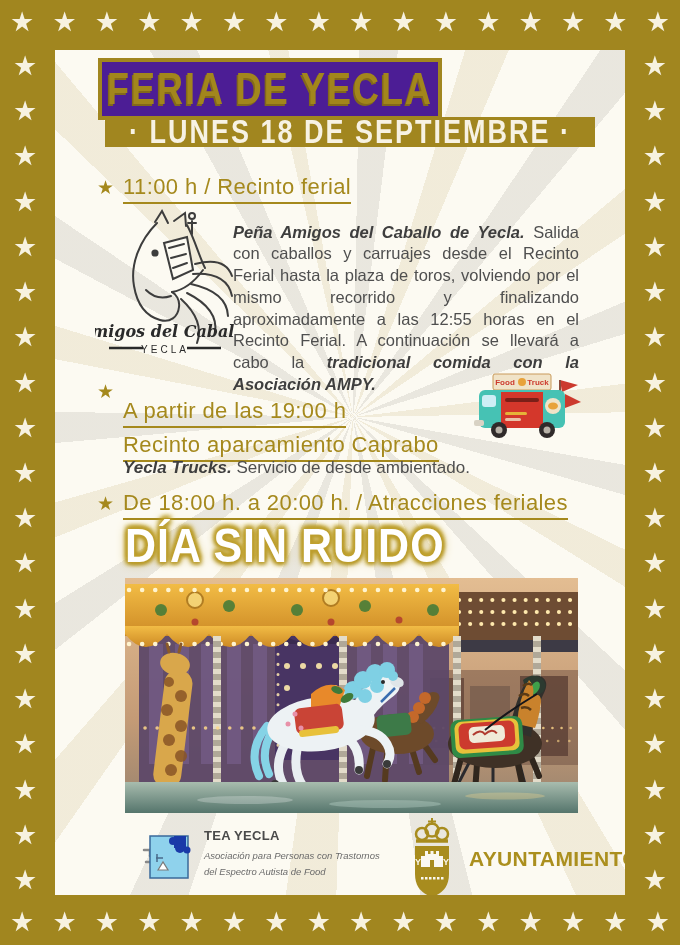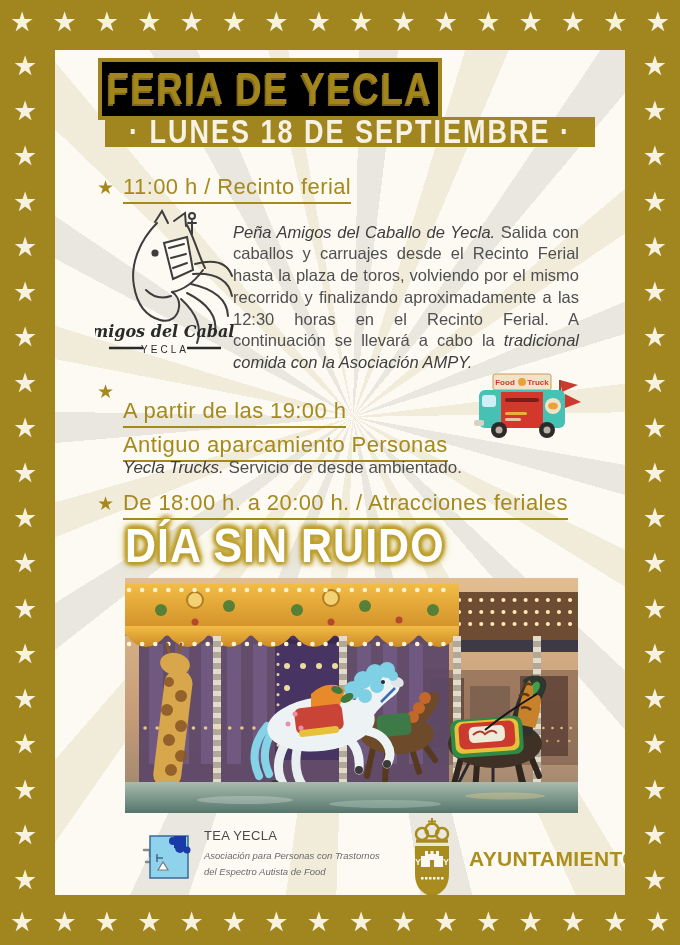--- a/index.html
+++ b/index.html
@@ -12,51 +12,51 @@
   .stars-left{left:13px;} .stars-right{right:13px;}
   .star{color:#f7f2e0;font-size:27px;line-height:1;font-family:"DejaVu Sans",sans-serif;}
   
   .panel{position:absolute;left:55px;top:50px;width:570px;height:845px;background:#fcfaf2;overflow:hidden;}
   .panel::before{content:"";position:absolute;inset:-40px;
     background:repeating-conic-gradient(from -10deg at 52% 44%,
       rgba(120,115,105,0) 0deg 11deg, rgba(120,115,105,0.14) 11deg 17deg,
       rgba(120,115,105,0) 17deg 27deg, rgba(185,160,90,0.16) 27deg 33deg);}
   .panel>*{position:absolute;z-index:1;}
   
-  .title-box{left:43px;top:8px;width:336px;height:54px;border:4px solid #a1861f;background:#000000;
+  .title-box{left:43px;top:8px;width:336px;height:54px;border:4px solid #a1861f;background:#4c1d95;
     display:flex;align-items:center;justify-content:center;}
   .title-text{font-weight:bold;font-size:36px;letter-spacing:2px;color:#a2861c;
     transform:scaleY(1.25);text-shadow:-1.5px 1.5px 0 #83691a;white-space:nowrap;}
   .date-banner{left:50px;top:67px;width:490px;height:30px;background:#a1861f;
     display:flex;align-items:center;justify-content:center;}
   .date-text{color:#f7f2e3;font-weight:bold;font-size:27px;letter-spacing:2px;transform:scaleY(1.2);white-space:nowrap;}
   
   .heading{display:flex;align-items:flex-start;color:#a5891d;}
   .h-star{font-size:19px;margin-right:9px;margin-top:2px;font-family:"DejaVu Sans",sans-serif;}
   .h-text{font-size:22px;letter-spacing:0.4px;border-bottom:2px solid #a5891d;padding-bottom:2px;display:inline-block;}
   .h-lines{display:flex;flex-direction:column;align-items:flex-start;margin-top:20px;}
   .h-lines .h-text{margin-bottom:4px;}
   .sec1-heading{left:42px;top:124px;}
   .sec2-heading{left:42px;top:328px;}
   .sec3-heading{left:42px;top:440px;}
   
   .para1{left:178px;top:155px;width:346px;font-size:16.5px;line-height:1.32;color:#4f4f4f;text-align:justify;}
-  .bold-it{font-weight:normal;font-style:italic;color:#3e3e3e;}
+  .bold-it{font-weight:bold;font-style:italic;color:#3e3e3e;}
   .para2{left:68px;top:391px;width:420px;font-size:17px;color:#4f4f4f;}
   
   .big-text{left:70px;top:468px;font-size:43px;font-weight:bold;color:#ffffff;letter-spacing:1px;
     transform:scaleY(1.12);transform-origin:left top;white-space:nowrap;
     text-shadow:0 0 5px #c3a435,0 0 10px #c3a435,2px 2px 4px #a8890f,-2px -2px 4px #b89a22,2px -2px 4px #b89a22,-2px 2px 4px #a8890f;}
   
   .horse-logo{left:40px;top:156px;}
   .truck{left:410px;top:322px;}
   .photo{left:70px;top:528px;width:453px;height:235px;}
   
   .footer-tea{left:85px;top:778px;display:flex;gap:12px;align-items:flex-start;}
-  .tea-name{font-size:13px;font-weight:normal;color:#4a4a4a;margin-bottom:5px;letter-spacing:0.3px;}
+  .tea-name{font-size:13px;font-weight:bold;color:#4a4a4a;margin-bottom:5px;letter-spacing:0.3px;}
   .tea-line{font-size:9.5px;font-style:italic;color:#6a6a6a;line-height:1.7;}
   .footer-ayto{left:352px;top:768px;display:flex;gap:12px;align-items:center;}
   .ayto-text{color:#ab8f1e;font-size:21px;font-weight:bold;letter-spacing:0.4px;line-height:1.25;}
 </style>
 </head>
 <body>
 
 <div class="poster">
 
   <div class="stars-row stars-top">
@@ -175,29 +175,29 @@
       <text x="70" y="131" text-anchor="middle" font-family="DejaVu Serif, serif" font-style="italic" font-weight="bold" font-size="16" fill="#2a2a2a">Amigos del Caballo</text>
       <g stroke="#2a2a2a" stroke-width="2.5">
         <line x1="14" y1="142" x2="48" y2="142"></line>
           <line x1="92" y1="142" x2="126" y2="142"></line>
       </g>
       <text x="70" y="147" text-anchor="middle" font-size="10" letter-spacing="3" fill="#2a2a2a">YECLA</text>
     </svg>
 
     <p class="para1">
       <span class="bold-it">Peña Amigos del Caballo de Yecla.</span>
-      <span>Salida con caballos y carruajes desde el Recinto Ferial hasta la plaza de toros, volviendo por el mismo recorrido y finalizando aproximadamente a las 12:30 horas en el Recinto Ferial. A continuación se llevará a cabo la</span>
+      <span>Salida con caballos y carruajes desde el Recinto Ferial hasta la plaza de toros, volviendo por el mismo recorrido y finalizando aproximadamente a las 12:55 horas en el Recinto Ferial. A continuación se llevará a cabo la</span>
       <span class="bold-it">tradicional comida con la Asociación AMPY.</span>
     </p>
 
     <div class="heading sec2-heading">
       <span class="h-star">★</span>
       <span class="h-lines">
         <span class="h-text">A partir de las 19:00 h</span>
-        <span class="h-text">Antiguo aparcamiento Personas</span>
+        <span class="h-text">Recinto aparcamiento Caprabo</span>
       </span>
     </div>
 
     <svg class="truck" width="118" height="72" viewBox="0 0 118 72">
       <path d="M95,8 L113,13 L97,20 Z" fill="#cc3a2e"></path>
       <line x1="95" y1="8" x2="95" y2="26" stroke="#8a4a3a" stroke-width="2"></line>
       <rect x="28" y="2" width="58" height="16" rx="2" fill="#f0e3c8" stroke="#c99a5a"></rect>
       <text x="40" y="13" text-anchor="middle" font-size="8" font-weight="bold" fill="#cc3a2e">Food</text>
       <circle cx="57" cy="10" r="4" fill="#e8a23a"></circle>
       <text x="73" y="13" text-anchor="middle" font-size="8" font-weight="bold" fill="#cc3a2e">Truck</text>

